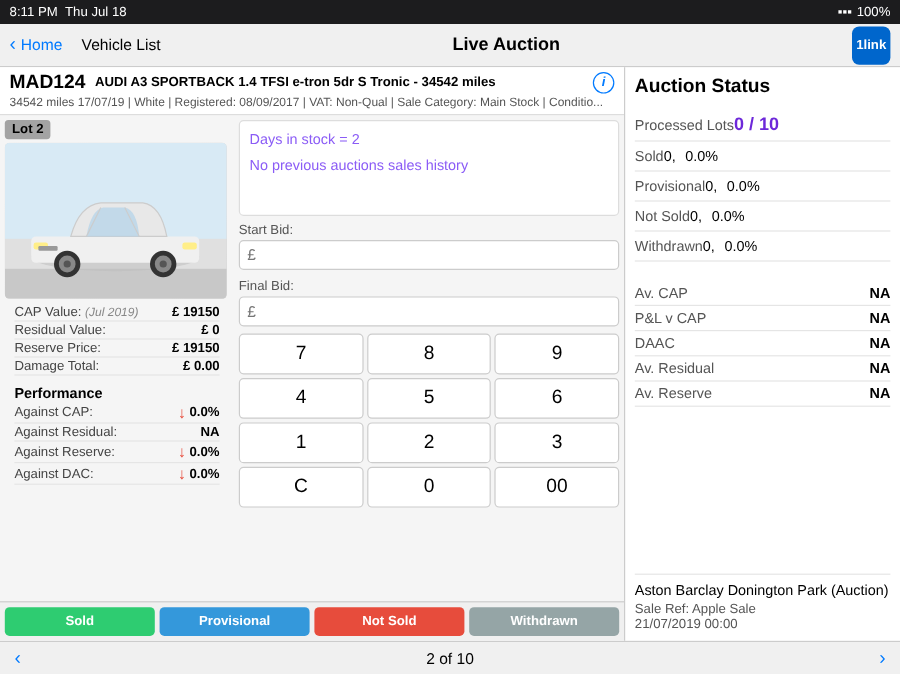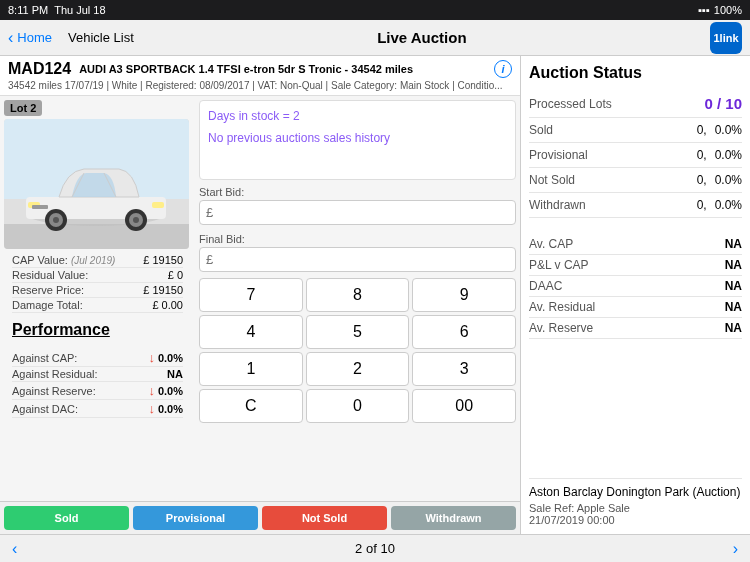--- a/index.html
+++ b/index.html
@@ -131,25 +131,25 @@
     
     .values-section {
       padding: 4px 8px;
       font-size: 11px;
     }
     .value-row {
       display: flex; justify-content: space-between; padding: 1px 0;
       border-bottom: 1px solid #e5e5e5;
     }
     .value-label { color: #444; }
-    .value-amount { font-weight: 400; color: #000; }
+    .value-amount { font-weight: 700; color: #000; }
     .value-italic { font-style: italic; color: #888; font-size: 10px; }
 
     .performance-section { padding: 4px 8px; font-size: 11px; }
-    .perf-title { font-weight: 700; font-size: 16px; margin-bottom: 10px; text-decoration: underline; }
+    .perf-title { font-weight: 700; font-size: 12px; margin-bottom: 0; }
     .perf-row {
       display: flex; justify-content: space-between;
       align-items: center; padding: 1px 0;
       border-bottom: 1px solid #e5e5e5;
     }
     .perf-label { color: #444; }
     .perf-value { display: flex; align-items: center; gap: 3px; }
     .arrow-down { color: #e74c3c; font-size: 13px; }
     .perf-pct { font-weight: 600; }
     .perf-na { color: #000; font-weight: 600; }
@@ -243,21 +243,20 @@
       color: #000;
       margin-bottom: 8px;
     }
     .status-table {
       width: 100%;
       font-size: 12px;
       margin-bottom: 8px;
     }
     .status-row {
       display: flex;
-      justify-content: space-between;
       align-items: center;
       padding: 5px 0;
       border-bottom: 1px solid #e5e5e5;
     }
     .status-label { color: #555; font-size: 12px; }
     .status-values { display: flex; gap: 8px; align-items: center; }
     .status-count { color: #000; }
     .status-pct { color: #000; font-size: 12px; }
     .processed-value { font-size: 15px; font-weight: 700; color: #6d28d9; }
 

